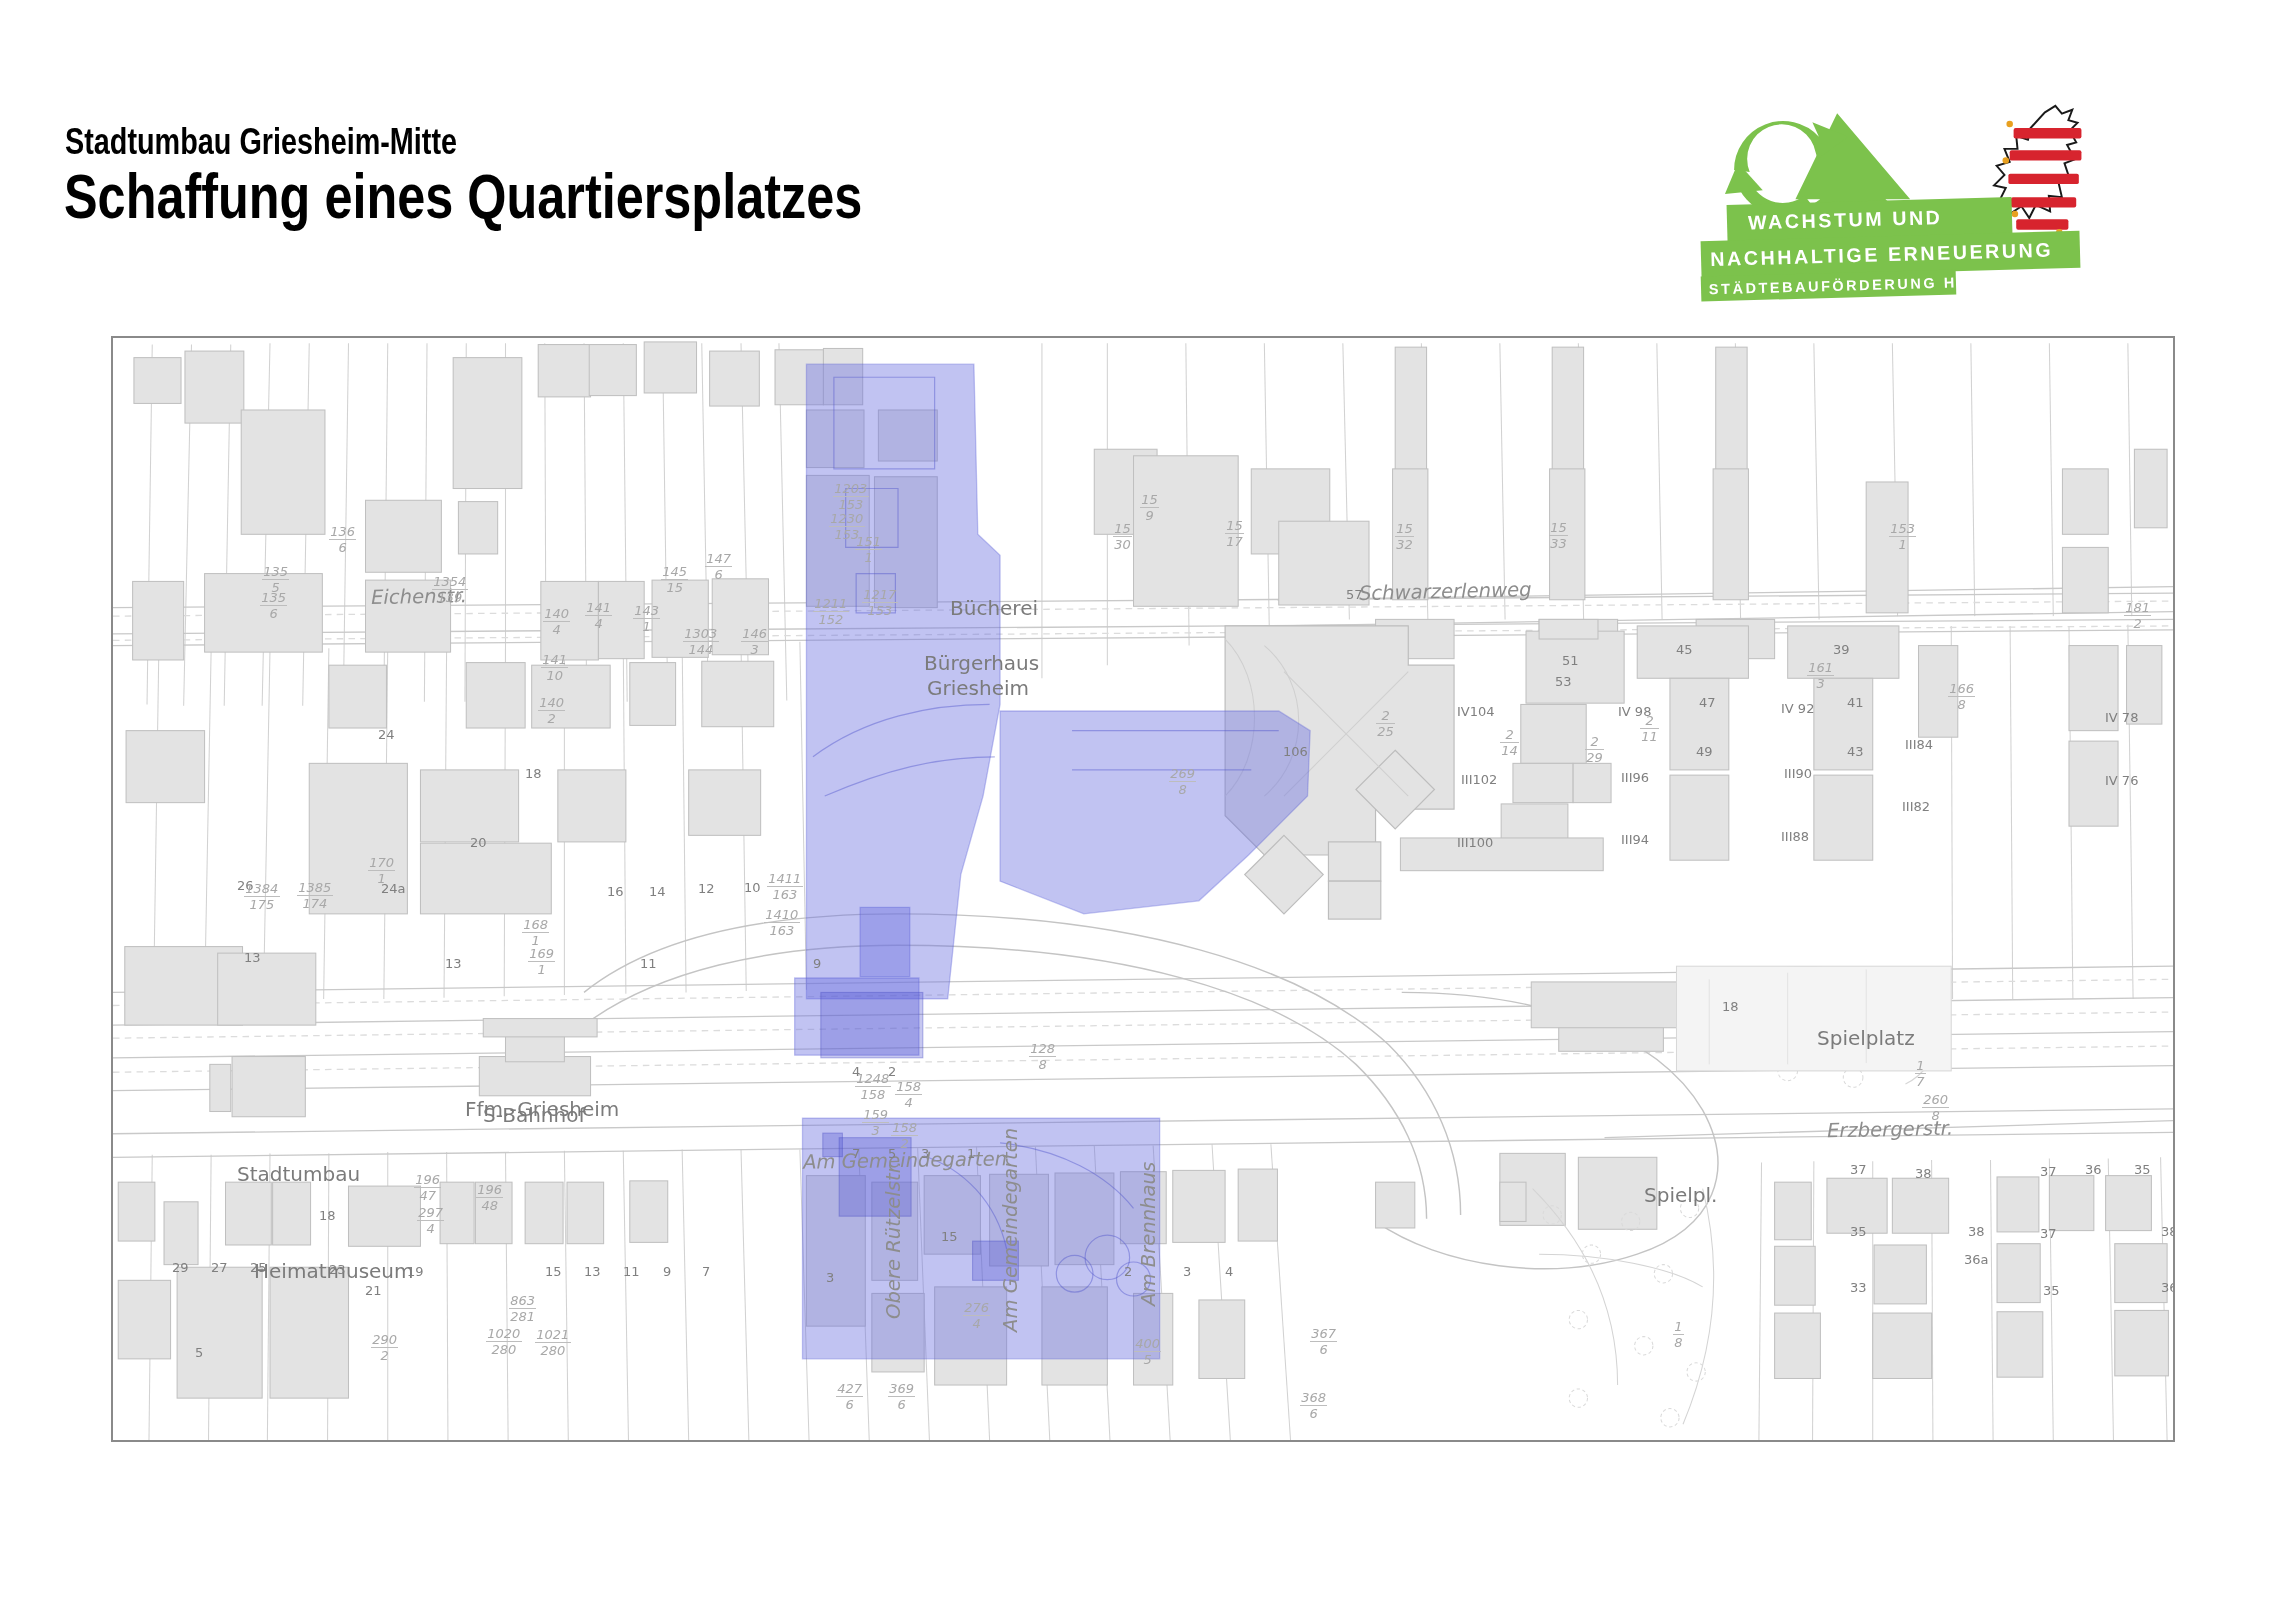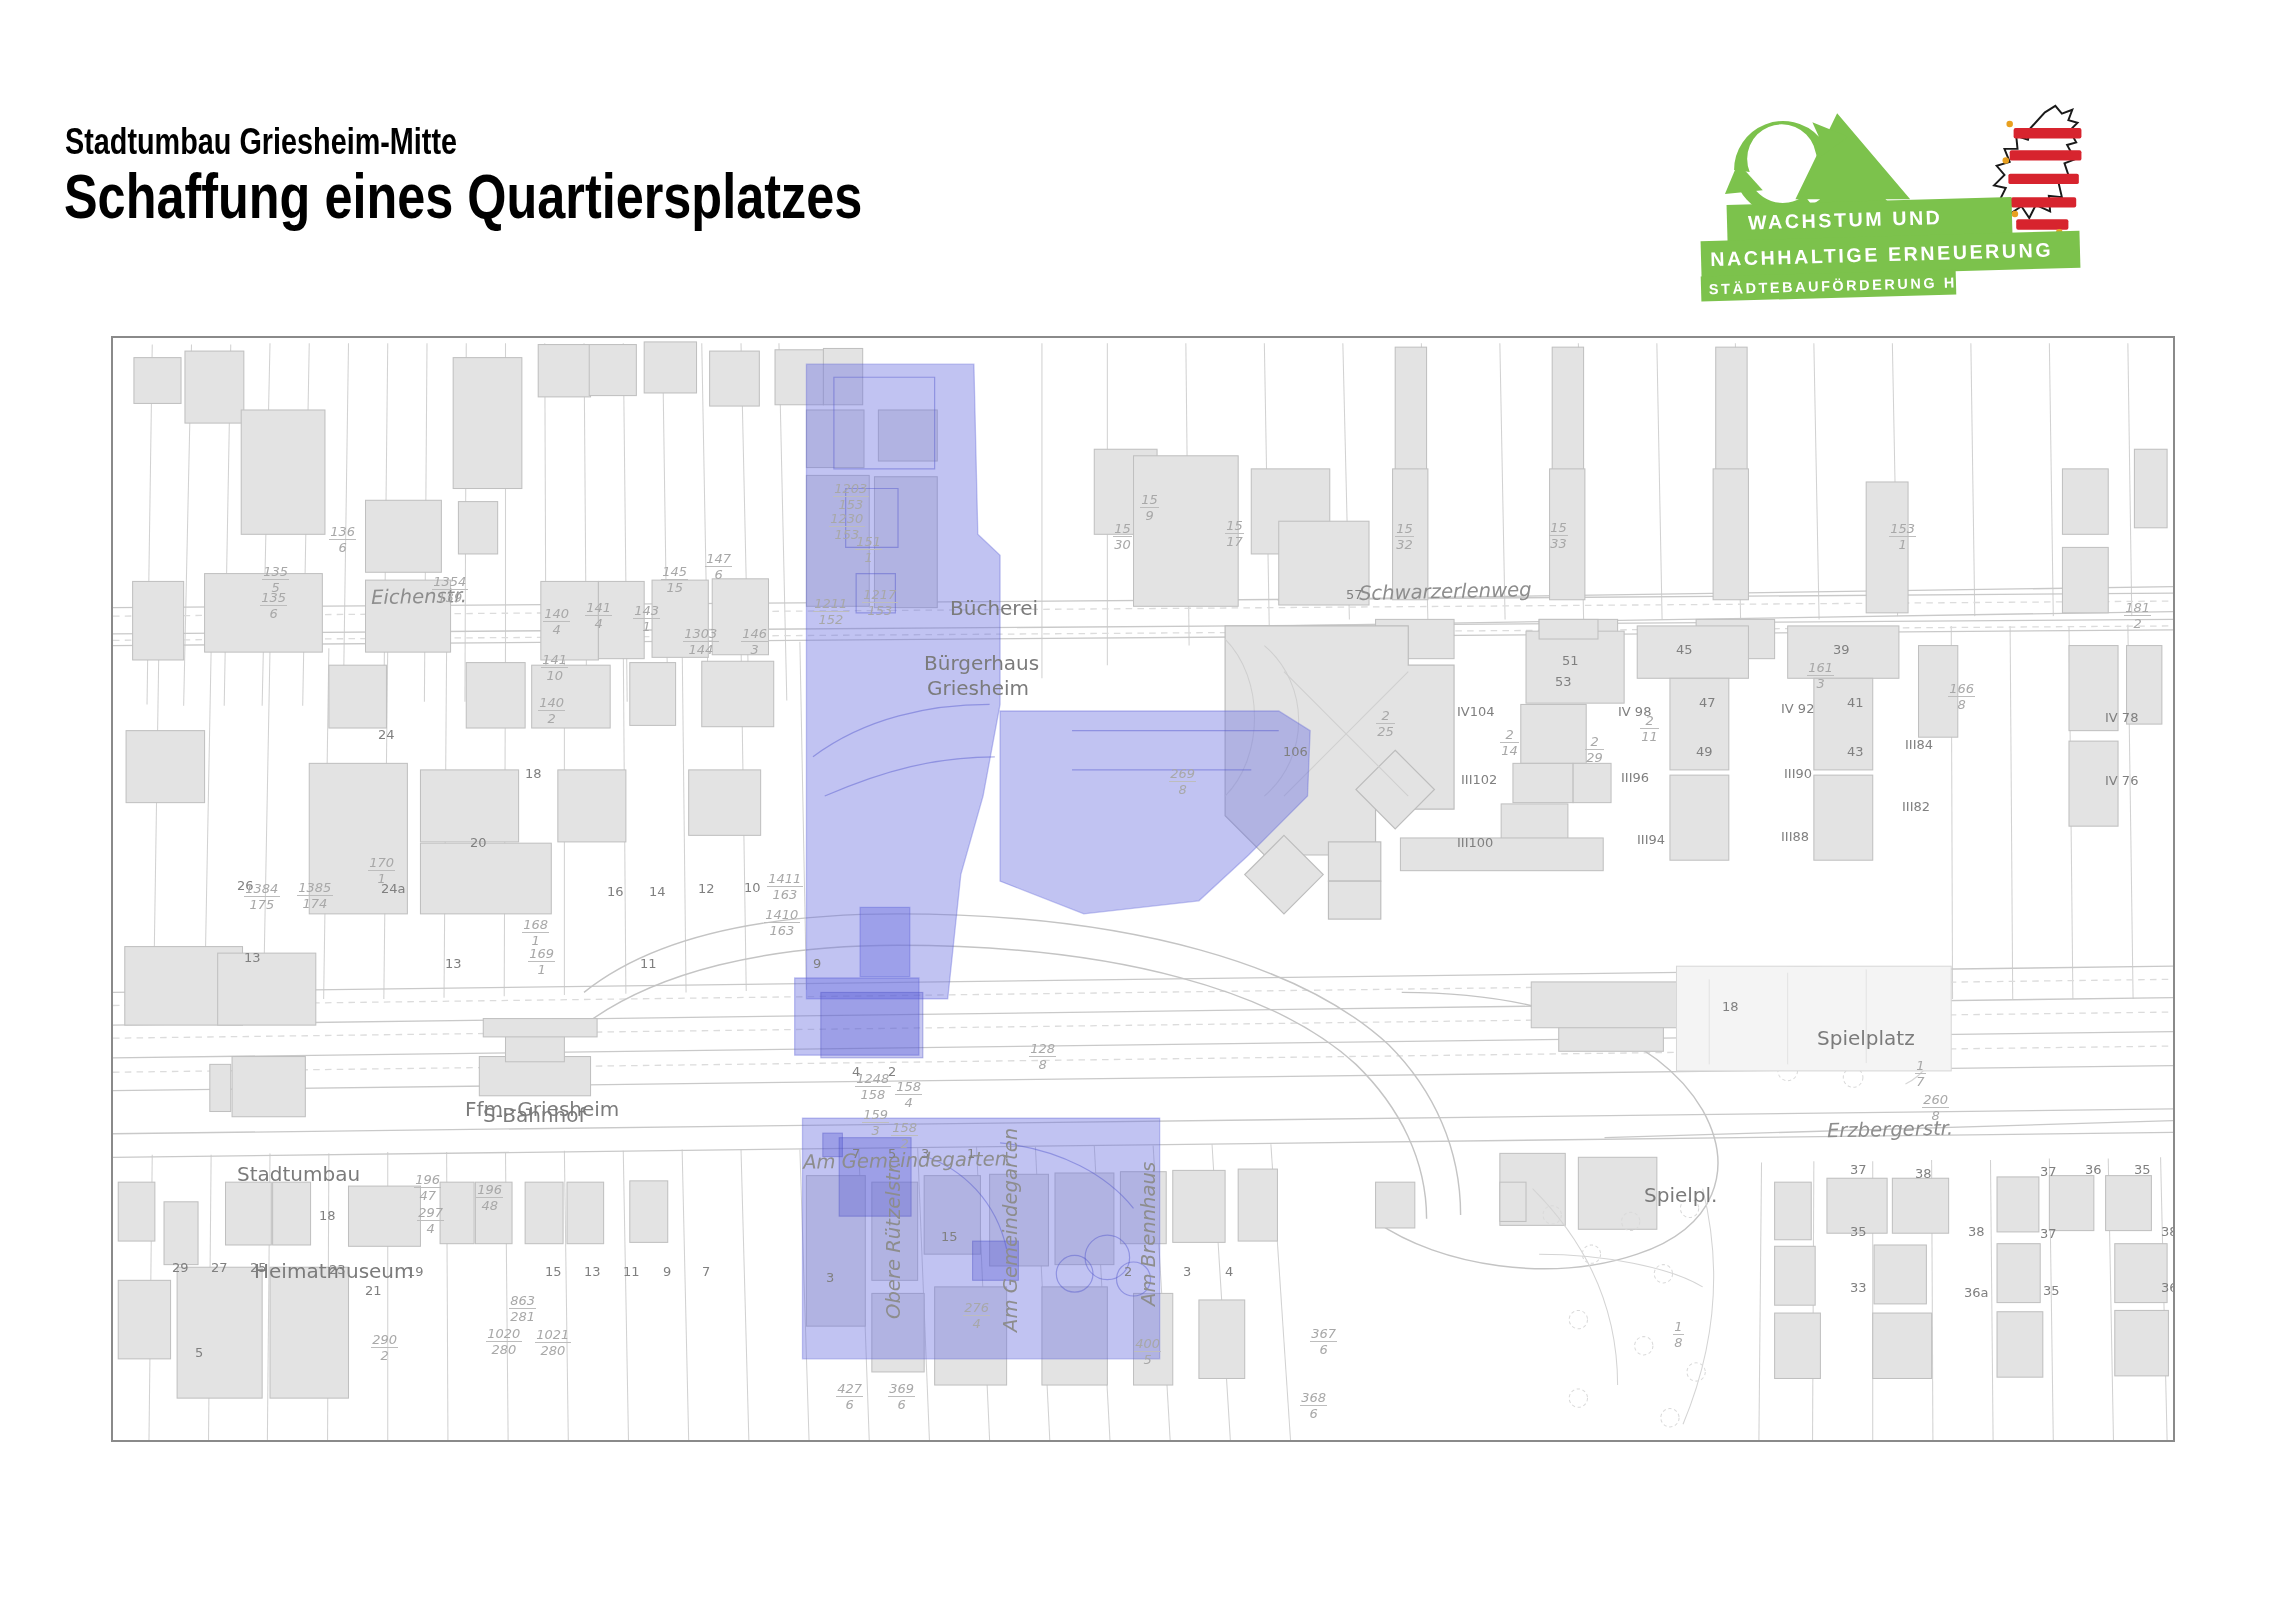--- a/index.html
+++ b/index.html
@@ -506,21 +506,21 @@
     <div id="hn-host">
         <div class="map-label lbl-hn" style="left: 1344px; top: 366px;">IV104</div>
         <div class="map-label lbl-hn" style="left: 1505px; top: 366px;">IV 98</div>
         <div class="map-label lbl-hn" style="left: 1668px; top: 363px;">IV 92</div>
         <div class="map-label lbl-hn" style="left: 1992px; top: 372px;">IV 78</div>
         <div class="map-label lbl-hn" style="left: 1348px; top: 434px;">III102</div>
         <div class="map-label lbl-hn" style="left: 1508px; top: 432px;">III96</div>
         <div class="map-label lbl-hn" style="left: 1671px; top: 428px;">III90</div>
         <div class="map-label lbl-hn" style="left: 1992px; top: 435px;">IV 76</div>
         <div class="map-label lbl-hn" style="left: 1344px; top: 497px;">III100</div>
-        <div class="map-label lbl-hn" style="left: 1508px; top: 494px; margin-left: 16px;">III94</div>
+        <div class="map-label lbl-hn" style="left: 1508px; top: 494px;">III94</div>
         <div class="map-label lbl-hn" style="left: 1668px; top: 491px;">III88</div>
         <div class="map-label lbl-hn" style="left: 1792px; top: 399px;">III84</div>
         <div class="map-label lbl-hn" style="left: 1789px; top: 461px;">III82</div>
         <div class="map-label lbl-hn" style="left: 1170px; top: 406px;">106</div>
         <div class="map-label lbl-hn" style="left: 1233px; top: 249px;">57</div>
         <div class="map-label lbl-hn" style="left: 1449px; top: 315px;">51</div>
         <div class="map-label lbl-hn" style="left: 1442px; top: 336px;">53</div>
         <div class="map-label lbl-hn" style="left: 1563px; top: 304px;">45</div>
         <div class="map-label lbl-hn" style="left: 1720px; top: 304px;">39</div>
         <div class="map-label lbl-hn" style="left: 1586px; top: 357px;">47</div>
@@ -561,21 +561,21 @@
         <div class="map-label lbl-hn" style="left: 1737px; top: 824px;">37</div>
         <div class="map-label lbl-hn" style="left: 1802px; top: 828px;">38</div>
         <div class="map-label lbl-hn" style="left: 1927px; top: 826px;">37</div>
         <div class="map-label lbl-hn" style="left: 1972px; top: 824px;">36</div>
         <div class="map-label lbl-hn" style="left: 2021px; top: 824px;">35</div>
         <div class="map-label lbl-hn" style="left: 1737px; top: 886px;">35</div>
         <div class="map-label lbl-hn" style="left: 1855px; top: 886px;">38</div>
         <div class="map-label lbl-hn" style="left: 1927px; top: 888px;">37</div>
         <div class="map-label lbl-hn" style="left: 2048px; top: 886px;">38</div>
         <div class="map-label lbl-hn" style="left: 1737px; top: 942px;">33</div>
-        <div class="map-label lbl-hn" style="left: 1851px; top: 947px;">36a</div>
+        <div class="map-label lbl-hn" style="left: 1851px; top: 914px;">36a</div>
         <div class="map-label lbl-hn" style="left: 1930px; top: 945px;">35</div>
         <div class="map-label lbl-hn" style="left: 2048px; top: 942px;">36</div>
         <div class="map-label lbl-hn" style="left: 828px; top: 891px;">15</div>
         <div class="map-label lbl-hn" style="left: 739px; top: 808px;">7</div>
         <div class="map-label lbl-hn" style="left: 775px; top: 808px;">5</div>
         <div class="map-label lbl-hn" style="left: 808px; top: 808px;">3</div>
         <div class="map-label lbl-hn" style="left: 854px; top: 808px;">1</div>
         <div class="map-label lbl-hn" style="left: 739px; top: 726px;">4</div>
         <div class="map-label lbl-hn" style="left: 775px; top: 726px;">2</div>
       </div>

